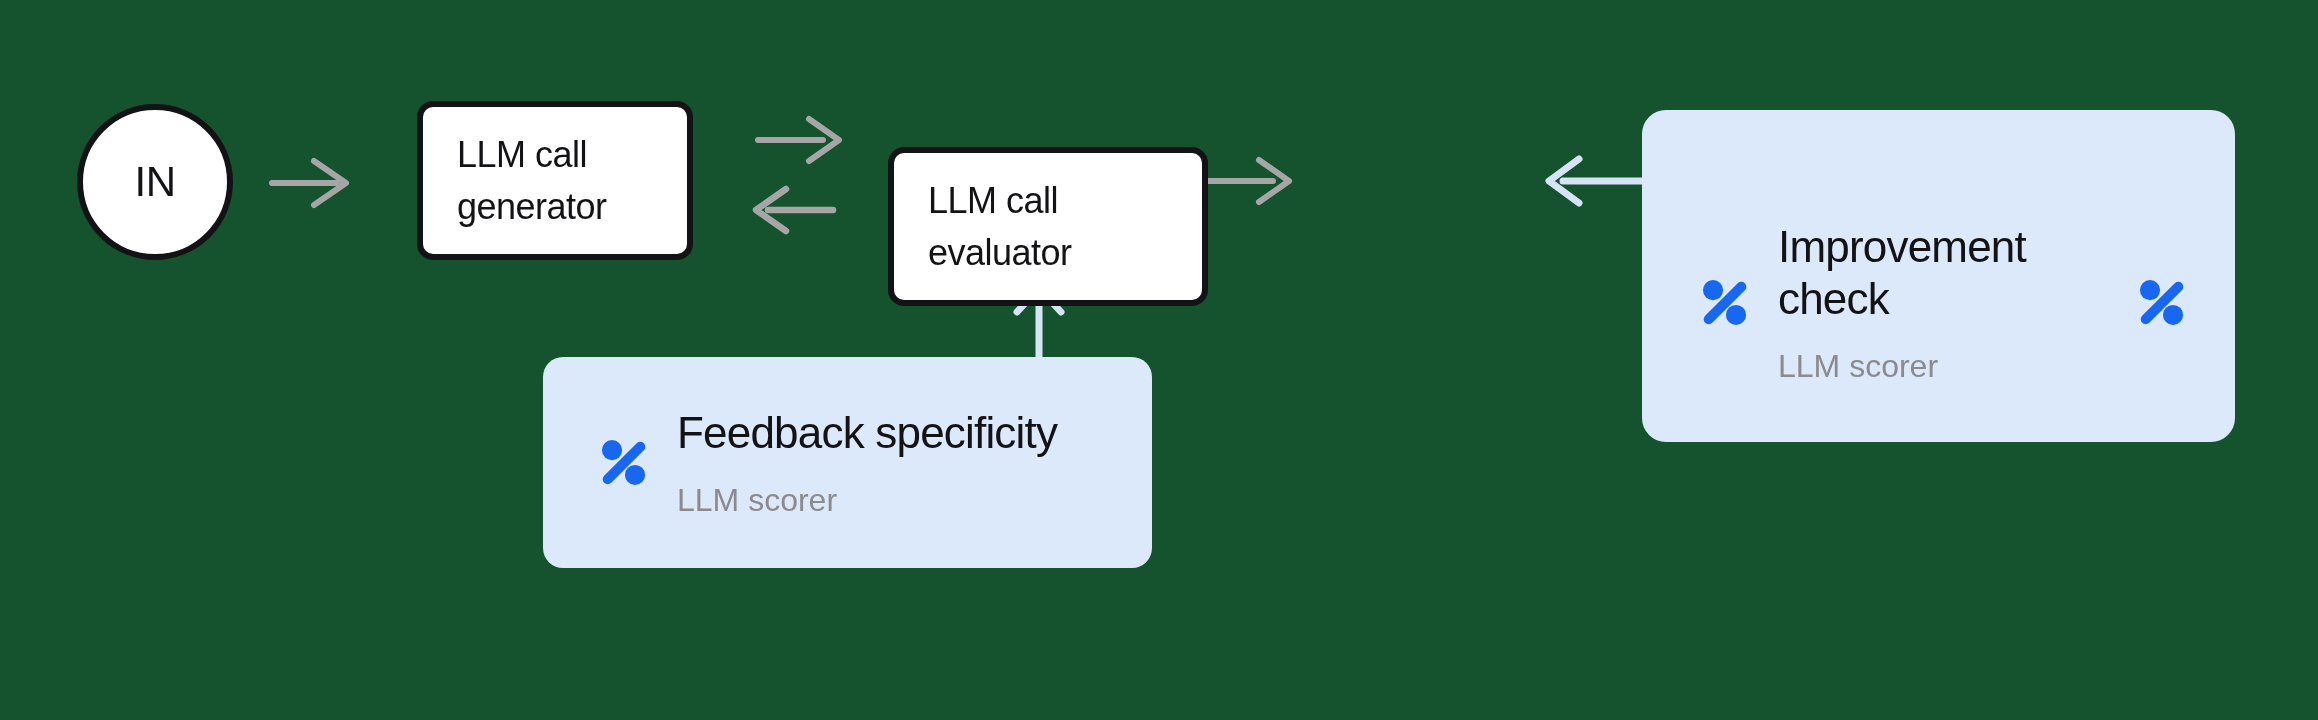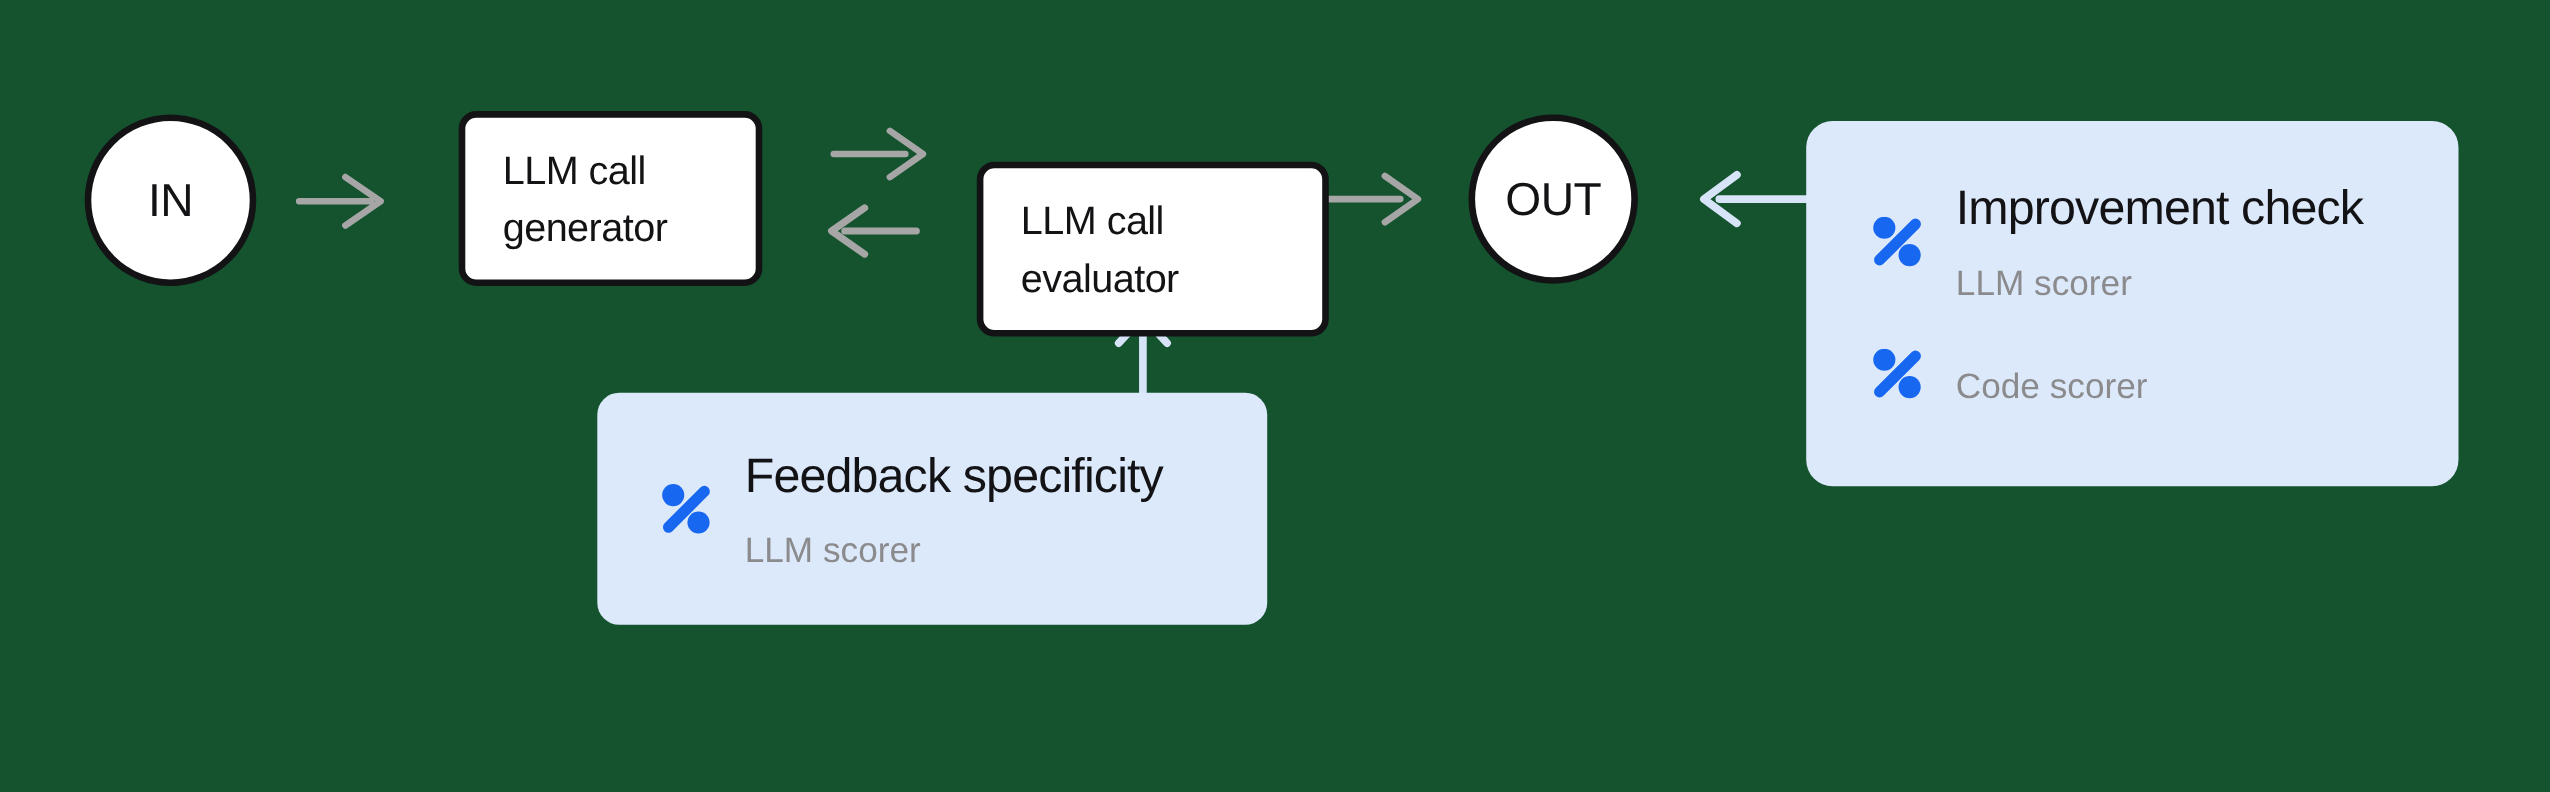--- a/index.html
+++ b/index.html
@@ -65,21 +65,21 @@
     border-radius: 20px;
     display: flex;
     padding-left: 58px;
   }
   #panel-output-scorers {
     left: 1642px; top: 110px;
     width: 593px; height: 332px;
     border-radius: 24px;
     padding: 54px 20px 0 60px;
     display: flex;
-    flex-direction: column;
+    flex-direction: row;
     gap: 34px;
   }
   .scorer-item {
     display: flex;
     align-items: center;
     gap: 30px;
   }
   .scorer-icon {
     width: 46px;
     height: 46px;
@@ -119,23 +119,20 @@
   </div>
 
   <div class="node node-box" id="node-generator">
     <div class="box-label">LLM call generator</div>
   </div>
 
   <div class="node node-box" id="node-evaluator">
     <div class="box-label">LLM call evaluator</div>
   </div>
 
-  <div class="node node-circle" id="node-out">
-    <span>OUT</span>
-  </div>
 
   <div class="panel" id="panel-evaluator-scorers">
     <div class="scorer-item">
       <svg class="scorer-icon" viewBox="0 0 48 48" aria-hidden="true">
         <g fill="#1767f0">
           <circle cx="11.5" cy="10.5" r="10.5"></circle>
           <circle cx="35.5" cy="36.5" r="10.5"></circle>
         </g>
         <line x1="7" y1="41" x2="41" y2="7" stroke-width="10.5" stroke-linecap="round" stroke="#1767f0"></line>
       </svg>
@@ -162,18 +159,17 @@
     </div>
     <div class="scorer-item">
       <svg class="scorer-icon" viewBox="0 0 48 48" aria-hidden="true">
         <g fill="#1767f0">
           <circle cx="11.5" cy="10.5" r="10.5"></circle>
           <circle cx="35.5" cy="36.5" r="10.5"></circle>
         </g>
         <line x1="7" y1="41" x2="41" y2="7" stroke-width="10.5" stroke-linecap="round" stroke="#1767f0"></line>
       </svg>
       <div class="scorer-text">
-        <div class="scorer-subtitle">Code scorer</div>
       </div>
     </div>
   </div>
 
 </div>
 
 </body></html>

